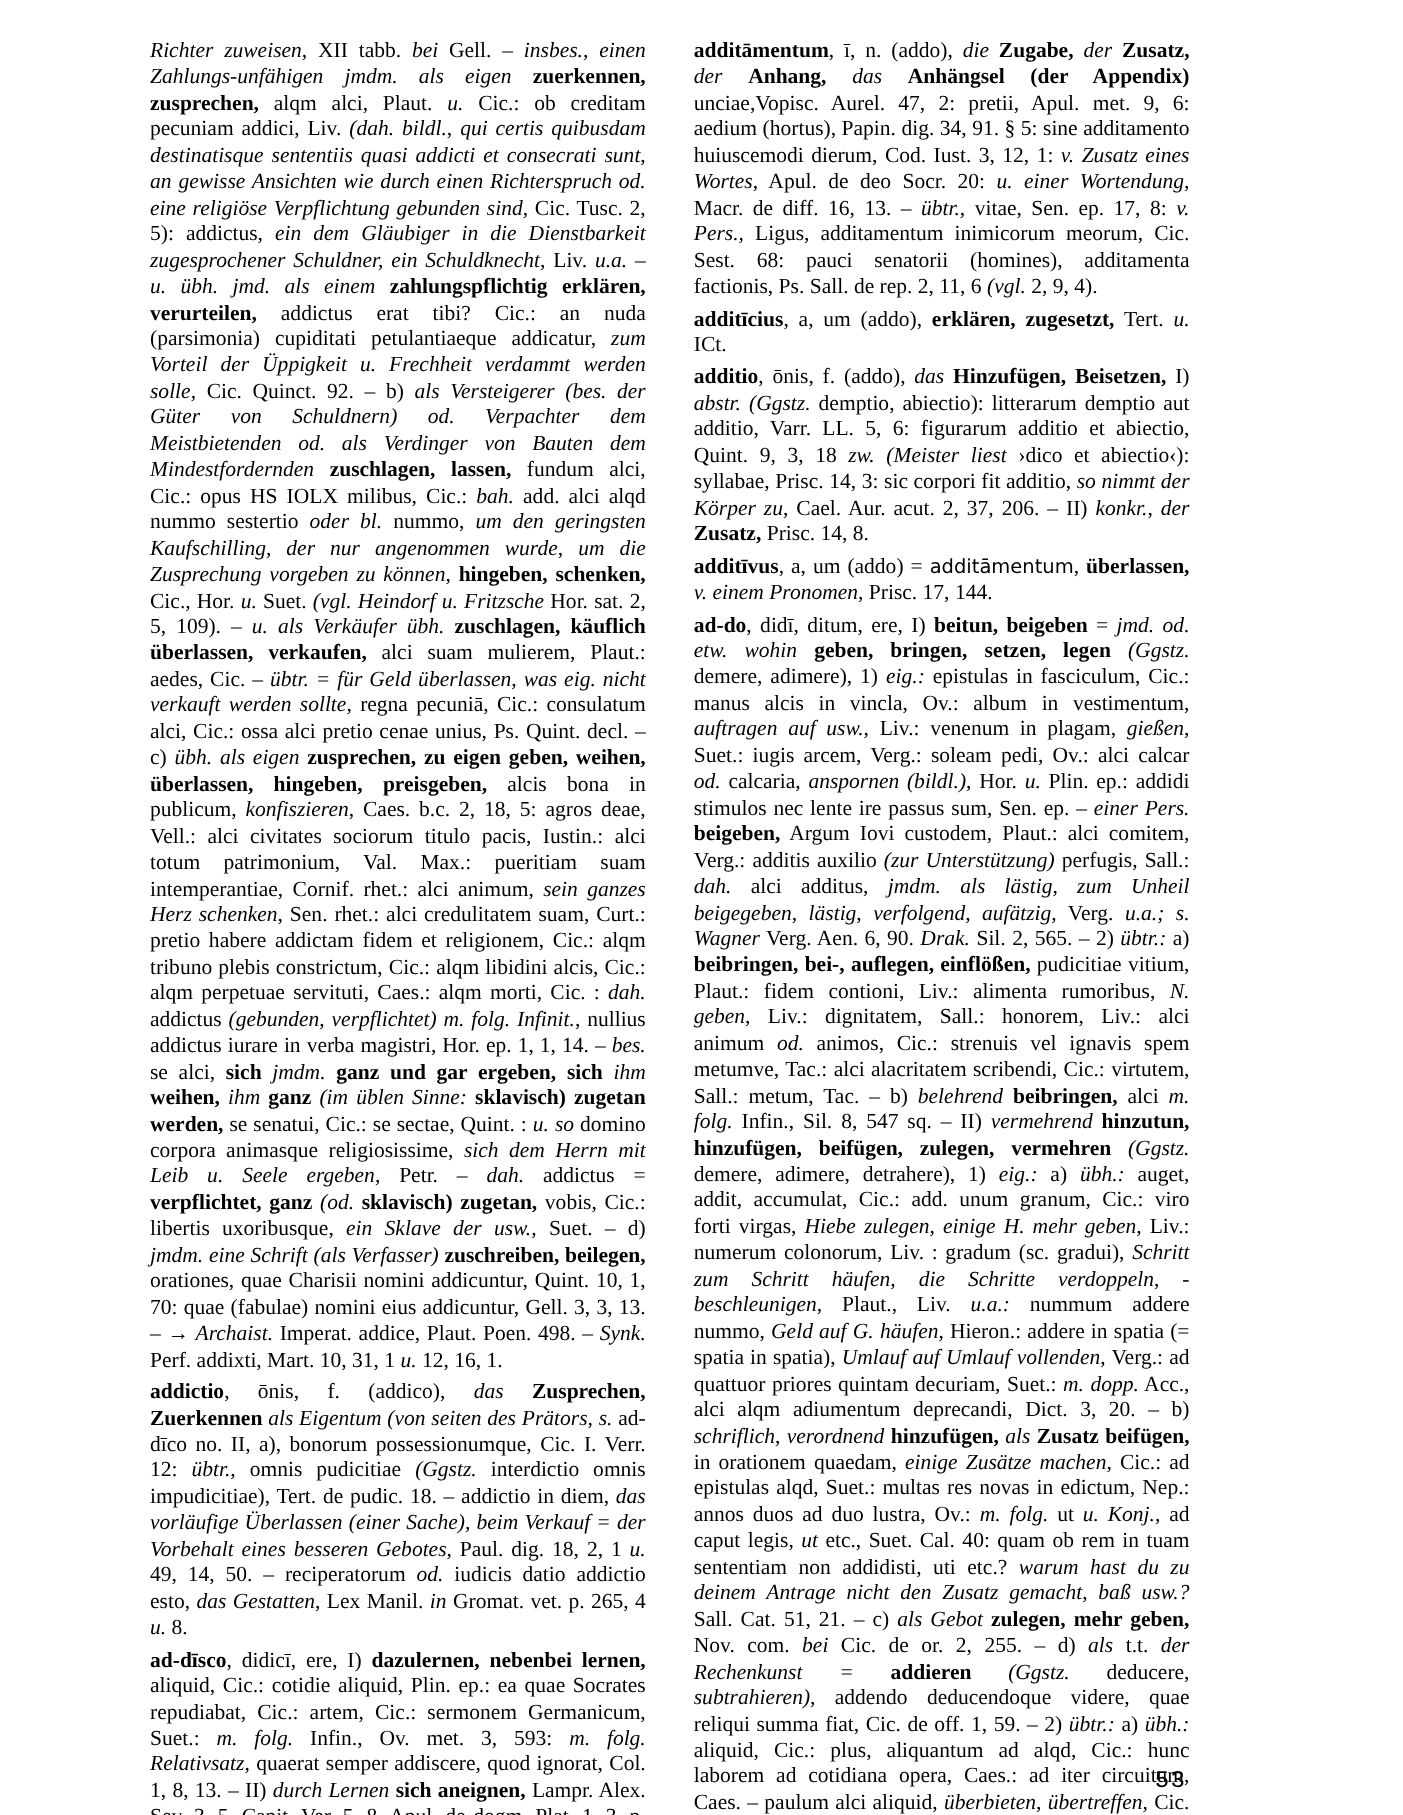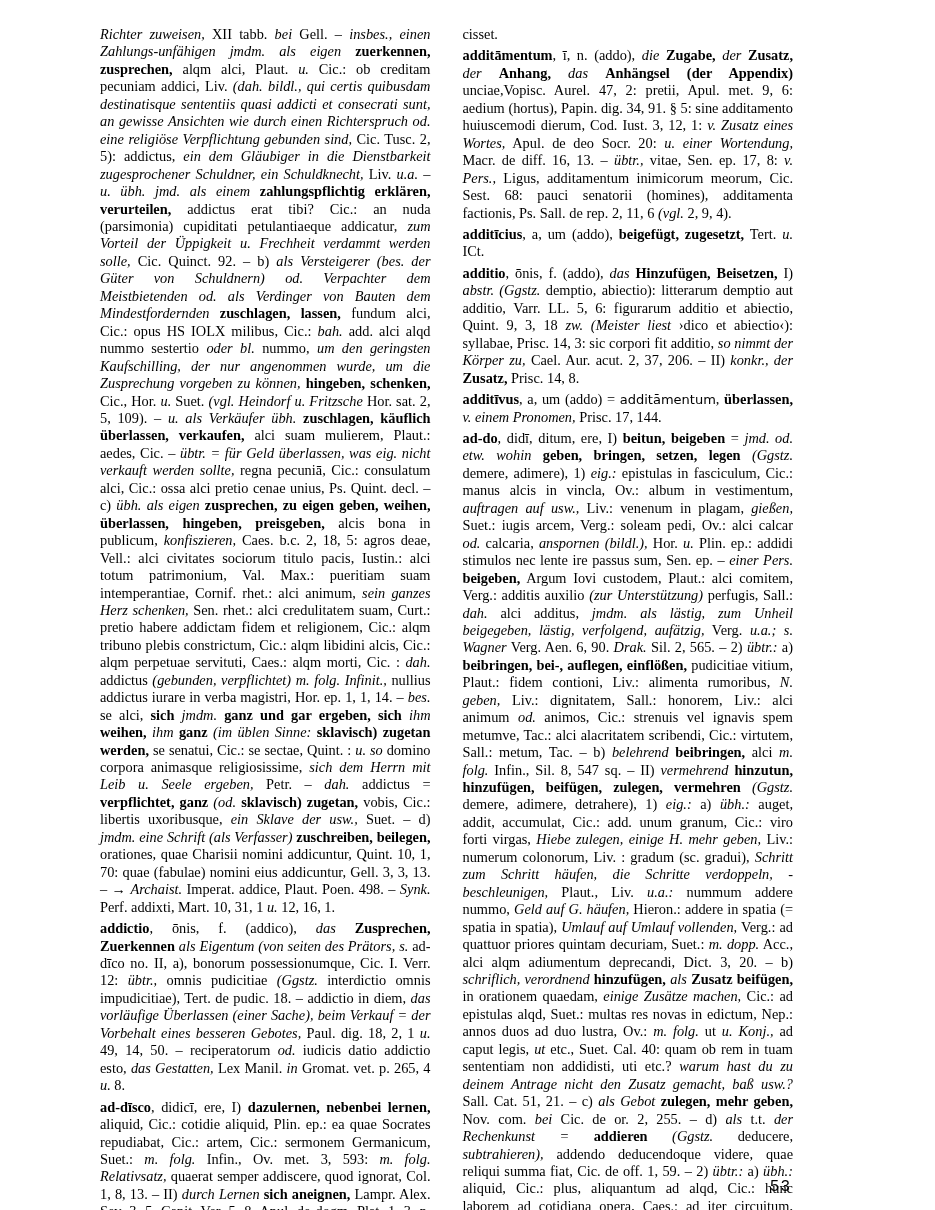--- a/index.html
+++ b/index.html
@@ -80,27 +80,24 @@
       <div class="entry">
         <p class="nofill"><b>addictio</b>, ōnis, f. (addico), <i>das</i> <b>Zusprechen, Zuerkennen</b> <i>als Eigentum (von seiten des Prätors, s.</i> ad-dīco no. II, a), bonorum possessionumque, Cic. I. Verr. 12: <i>übtr.,</i> omnis pudicitiae <i>(Ggstz.</i> interdictio omnis impudicitiae), Tert. de pudic. 18. – addictio in diem, <i>das vorläufige Überlassen (einer Sache), beim Verkauf = der Vorbehalt eines besseren Gebotes,</i> Paul. dig. 18, 2, 1 <i>u.</i> 49, 14, 50. – reciperatorum <i>od.</i> iudicis datio addictio esto, <i>das Gestatten,</i> Lex Manil. <i>in</i> Gromat. vet. p. 265, 4 <i>u.</i> 8.</p>
       </div>
       <div class="entry">
         <p class="nofill"><b>ad-dīsco</b>, didicī, ere, I) <b>dazulernen, nebenbei lernen,</b> aliquid, Cic.: cotidie aliquid, Plin. ep.: ea quae Socrates repudiabat, Cic.: artem, Cic.: sermonem Germanicum, Suet.: <i>m. folg.</i> Infin., Ov. met. 3, 593: <i>m. folg. Relativsatz,</i> quaerat semper addiscere, quod ignorat, Col. 1, 8, 13. – II) <i>durch Lernen</i> <b>sich aneignen,</b> Lampr. Alex. Sev. 3, 5. Capit. Ver. 5, 8. Apul. de dogm. Plat. 1, 3. p. 178. <i>u.</i> 1, 4. p. 181 H. – → Iustin. 2, 3, 13 <i>jetzt</i> didi-</p>
       </div>
     </div>
 
     <div class="col col-right">
       <div class="entry">
-        <p class="nofill">cisset.</p>
-      </div>
-      <div class="entry">
         <p class="nofill"><b>additāmentum</b>, ī, n. (addo), <i>die</i> <b>Zugabe,</b> <i>der</i> <b>Zusatz,</b> <i>der</i> <b>Anhang,</b> <i>das</i> <b>Anhängsel (der Appendix)</b> unciae,Vopisc. Aurel. 47, 2: pretii, Apul. met. 9, 6: aedium (hortus), Papin. dig. 34, 91. § 5: sine additamento huiuscemodi dierum, Cod. Iust. 3, 12, 1: <i>v. Zusatz eines Wortes,</i> Apul. de deo Socr. 20: <i>u. einer Wortendung,</i> Macr. de diff. 16, 13. – <i>übtr.,</i> vitae, Sen. ep. 17, 8: <i>v. Pers.,</i> Ligus, additamentum inimicorum meorum, Cic. Sest. 68: pauci senatorii (homines), additamenta factionis, Ps. Sall. de rep. 2, 11, 6 <i>(vgl.</i> 2, 9, 4).</p>
       </div>
       <div class="entry">
-        <p class="nofill"><b>additīcius</b>, a, um (addo), <b>beigefügt, zugesetzt,</b> Tert. <i>u.</i> ICt.</p>
+        <p class="nofill"><b>additīcius</b>, a, um (addo), <b>erklären, zugesetzt,</b> Tert. <i>u.</i> ICt.</p>
       </div>
       <div class="entry">
         <p class="nofill"><b>additio</b>, ōnis, f. (addo), <i>das</i> <b>Hinzufügen, Beisetzen,</b> I) <i>abstr. (Ggstz.</i> demptio, abiectio): litterarum demptio aut additio, Varr. LL. 5, 6: figurarum additio et abiectio, Quint. 9, 3, 18 <i>zw. (Meister liest</i> ›dico et abiectio‹): syllabae, Prisc. 14, 3: sic corpori fit additio, <i>so nimmt der Körper zu,</i> Cael. Aur. acut. 2, 37, 206. – II) <i>konkr., der</i> <b>Zusatz,</b> Prisc. 14, 8.</p>
       </div>
       <div class="entry">
         <p class="nofill"><b>additīvus</b>, a, um (addo) = <span class="gk">additāmentum</span>, <b>überlassen,</b> <i>v. einem Pronomen,</i> Prisc. 17, 144.</p>
       </div>
       <div class="entry">
         <p class="nofill"><b>ad-do</b>, didī, ditum, ere, I) <b>beitun, beigeben</b> = <i>jmd. od. etw. wohin</i> <b>geben, bringen, setzen, legen</b> <i>(Ggstz.</i> demere, adimere), 1) <i>eig.:</i> epistulas in fasciculum, Cic.: manus alcis in vincla, Ov.: album in vestimentum, <i>auftragen auf usw.,</i> Liv.: venenum in plagam, <i>gießen,</i> Suet.: iugis arcem, Verg.: soleam pedi, Ov.: alci calcar <i>od.</i> calcaria, <i>anspornen (bildl.),</i> Hor. <i>u.</i> Plin. ep.: addidi stimulos nec lente ire passus sum, Sen. ep. – <i>einer Pers.</i> <b>beigeben,</b> Argum Iovi custodem, Plaut.: alci comitem, Verg.: additis auxilio <i>(zur Unterstützung)</i> perfugis, Sall.: <i>dah.</i> alci additus, <i>jmdm. als lästig, zum Unheil beigegeben, lästig, verfolgend, aufätzig,</i> Verg. <i>u.a.; s. Wagner</i> Verg. Aen. 6, 90. <i>Drak.</i> Sil. 2, 565. – 2) <i>übtr.:</i> a) <b>beibringen, bei-, auflegen, einflößen,</b> pudicitiae vitium, Plaut.: fidem contioni, Liv.: alimenta rumoribus, <i>N. geben,</i> Liv.: dignitatem, Sall.: honorem, Liv.: alci animum <i>od.</i> animos, Cic.: strenuis vel ignavis spem metumve, Tac.: alci alacritatem scribendi, Cic.: virtutem, Sall.: metum, Tac. – b) <i>belehrend</i> <b>beibringen,</b> alci <i>m. folg.</i> Infin., Sil. 8, 547 sq. – II) <i>vermehrend</i> <b>hinzutun, hinzufügen, beifügen, zulegen, vermehren</b> <i>(Ggstz.</i> demere, adimere, detrahere), 1) <i>eig.:</i> a) <i>übh.:</i> auget, addit, accumulat, Cic.: add. unum granum, Cic.: viro forti virgas, <i>Hiebe zulegen, einige H. mehr geben,</i> Liv.: numerum colonorum, Liv. : gradum (sc. gradui), <i>Schritt zum Schritt häufen, die Schritte verdoppeln, -beschleunigen,</i> Plaut., Liv. <i>u.a.:</i> nummum addere nummo, <i>Geld auf G. häufen,</i> Hieron.: addere in spatia (= spatia in spatia), <i>Umlauf auf Umlauf vollenden,</i> Verg.: ad quattuor priores quintam decuriam, Suet.: <i>m. dopp.</i> Acc., alci alqm adiumentum deprecandi, Dict. 3, 20. – b) <i>schriflich, verordnend</i> <b>hinzufügen,</b> <i>als</i> <b>Zusatz beifügen,</b> in orationem quaedam, <i>einige Zusätze machen,</i> Cic.: ad epistulas alqd, Suet.: multas res novas in edictum, Nep.: annos duos ad duo lustra, Ov.: <i>m. folg.</i> ut <i>u. Konj.,</i> ad caput legis, <i>ut</i> etc., Suet. Cal. 40: quam ob rem in tuam sententiam non addidisti, uti etc.? <i>warum hast du zu deinem Antrage nicht den Zusatz gemacht, baß usw.?</i> Sall. Cat. 51, 21. – c) <i>als Gebot</i> <b>zulegen, mehr geben,</b> Nov. com. <i>bei</i> Cic. de or. 2, 255. – d) <i>als</i> t.t. <i>der Rechenkunst =</i> <b>addieren</b> <i>(Ggstz.</i> deducere, <i>subtrahieren),</i> addendo deducendoque videre, quae reliqui summa fiat, Cic. de off. 1, 59. – 2) <i>übtr.:</i> a) <i>übh.:</i> aliquid, Cic.: plus, aliquantum ad alqd, Cic.: hunc laborem ad cotidiana opera, Caes.: ad iter circuitum, Caes. – paulum alci aliquid, <i>überbieten, übertreffen,</i> Cic. <i>(vgl.</i> cui nihil addi potest, <i>unübertrefflich,</i> Cic.): historiae maiorem sonum, Cic.: vim victis, Verg.: operi noctem, <i>auch die Nacht zum Werke benutzen,</i> Verg.: sceleri scelus, <i>V. auf V. häufen,</i> Liv.: alqm Troiae periturae, <i>mit in Trojas Verderben</i></p>
       </div>

